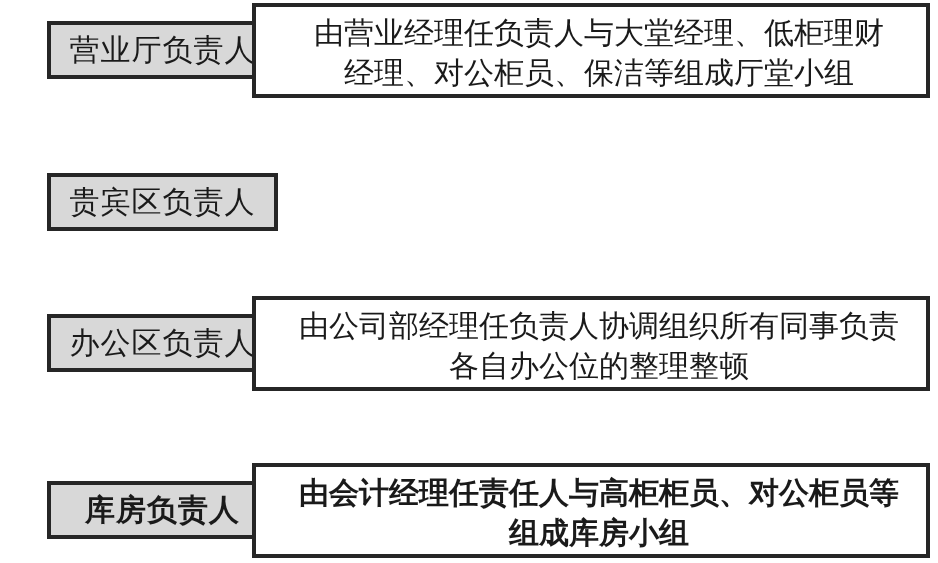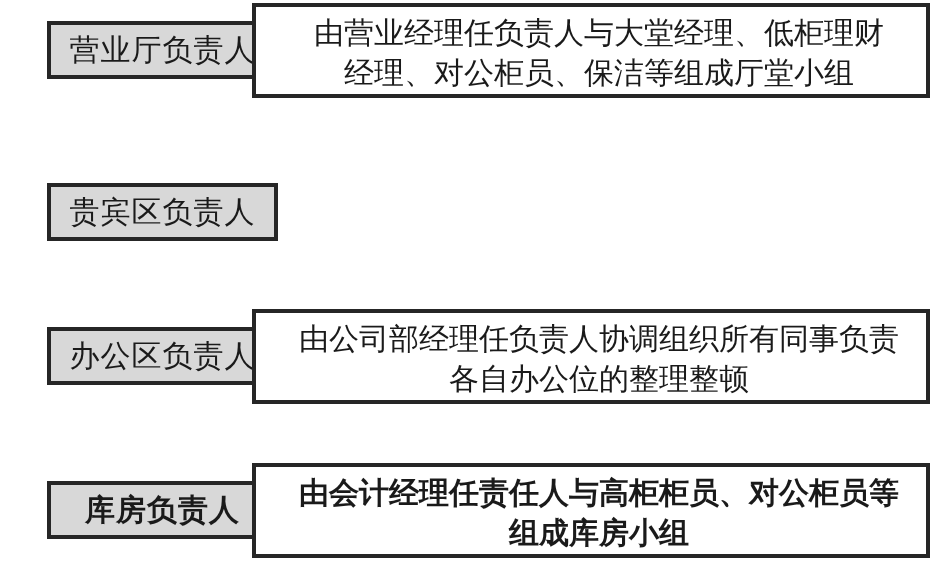--- a/index.html
+++ b/index.html
@@ -17,22 +17,22 @@
     overflow:hidden;
     font-family:"Liberation Serif","DejaVu Serif",serif;
   }
   .row{
     position:absolute;
     left:0;
     width:938px;
     height:95px;
   }
   .row.r1{top:3px;}
-  .row.r2{top:165px;}
-  .row.r3{top:309px;}
+  .row.r2{top:155px;}
+  .row.r3{top:296px;}
   .row.r4{top:463px;font-weight:bold;}
   .label-box{
     position:absolute;
     left:7px;
     top:18px;
     width:231px;
     height:58px;
     box-sizing:border-box;
     border:4px solid var(--border);
     background:var(--label-fill);

